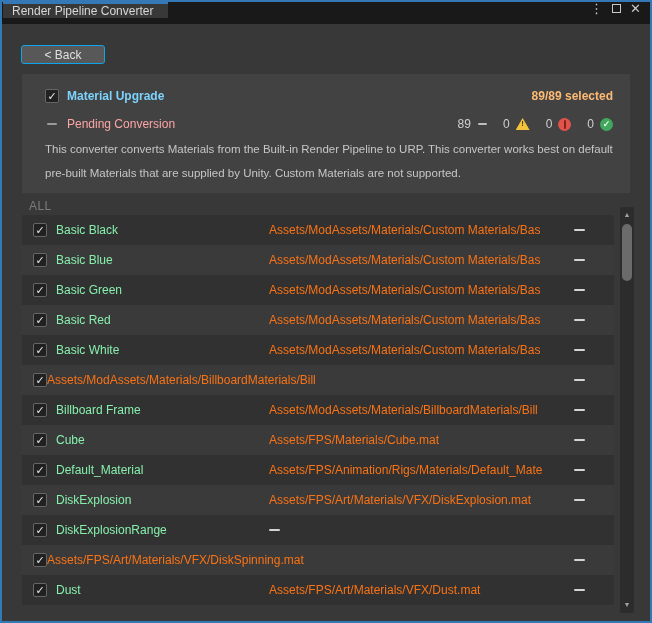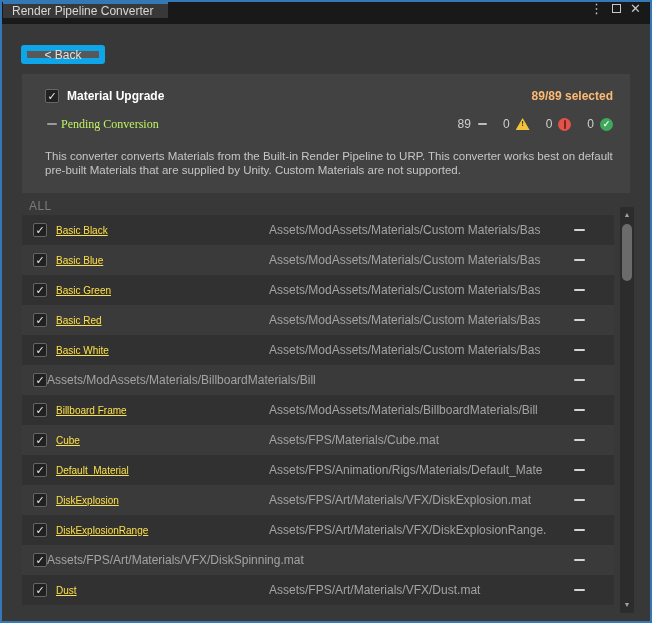--- a/index.html
+++ b/index.html
@@ -17,58 +17,58 @@
   .titlebar{position:absolute;left:0;top:0;width:648px;height:22px;background:var(--titlebar);
     display:flex;align-items:flex-start;}
   .tab{width:165px;margin-left:1px;background:var(--bg);border-top:2px solid var(--accent);
     display:flex;align-items:center;padding-left:9px;color:#d8d8d8;font-size:12px;white-space:nowrap;}
   .win-controls{margin-left:auto;display:flex;align-items:center;gap:9px;padding-right:9px;color:#c8c8c8;}
   .menu-dots{font-size:13px;line-height:1;cursor:default;}
   .maximize-box{width:9px;height:9px;border:1.5px solid #c8c8c8;display:inline-block;}
   .close-x{font-size:13px;line-height:1;}
   
   .back-btn{position:absolute;left:19px;top:43px;width:84px;height:19px;
-    background:#585858;border:6px solid #0ea5e9;border-radius:3px;color:#e0e0e0;
+    background:#585858;border:1px solid #0ea5e9;border-radius:3px;color:#e0e0e0;
     font-size:12px;font-family:"Liberation Sans",sans-serif;display:flex;align-items:center;justify-content:center;cursor:default;}
   
   .panel{position:absolute;left:20px;top:72px;width:608px;height:119px;background:var(--panel);}
   .panel-row1{display:flex;align-items:center;height:16px;margin:14px 17px 0 23px;}
   .panel-row2{display:flex;align-items:center;height:14px;margin:13px 17px 0 25px;}
   .checkbox{width:14px;height:14px;background:#212121;border:1px solid #666;border-radius:2px;
     color:#e8e8e8;font-size:11px;line-height:12px;text-align:center;flex:none;cursor:default;}
-  .converter-title{margin-left:8px;font-size:12px;font-weight:bold;color:#ffffff;}
+  .converter-title{margin-left:8px;font-size:12px;font-weight:bold;color:#7dd3fc;}
   .selected-count{margin-left:auto;font-size:12px;font-weight:bold;color:#fdba74;}
   .dash-icon{width:10px;height:2px;background:#9a9a9a;border-radius:1px;flex:none;}
-  .pending-label{margin-left:4px;font-size:12px;color:#bef264;font-family:Liberation Serif, serif;}
+  .pending-label{margin-left:10px;font-size:12px;color:#fca5a5;}
   .status-group{margin-left:auto;display:flex;align-items:center;gap:4px;font-size:12px;color:#cfcfcf;justify-content:center;}
   .status-group .num{margin-left:12px;}
   .status-group .num:first-child{margin-left:0;}
   .mini-dash{width:9px;height:2px;background:#bdbdbd;border-radius:1px;margin-left:3px;}
   .icon-warning{width:14px;height:12px;background:var(--warning);
     clip-path:polygon(50% 0,100% 100%,0 100%);position:relative;margin-left:2px;}
   .icon-warning::after{content:"!";position:absolute;left:0;right:0;top:1px;text-align:center;
     font-size:8px;font-weight:bold;color:#4a3a00;}
   .icon-error{width:13px;height:13px;background:var(--error);border-radius:50%;position:relative;margin-left:2px;}
   .icon-error::after{content:"";position:absolute;left:5.5px;top:2px;width:2px;height:9px;background:#7e241f;border-radius:1px;}
   .icon-success{width:13px;height:13px;background:var(--success);border-radius:50%;position:relative;margin-left:2px;
     color:#eafbe9;font-size:9px;font-weight:bold;text-align:center;line-height:13px;}
-  .description{margin:18px 17px 0 23px;font-size:11.5px;line-height:14px;color:#c6c6c6;}
+  .description{margin:6px 17px 0 23px;font-size:11.5px;line-height:24px;color:#c6c6c6;}
   
   .selection-bar{position:absolute;left:27px;top:197px;display:flex;gap:9px;
     font-size:12px;color:#7b7b7b;letter-spacing:.4px;flex-direction:column;}
   .selection-bar span{cursor:default;}
   
   .list{position:absolute;left:20px;top:213px;width:592px;}
   .row{display:flex;align-items:center;height:30px;}
   .list .row:nth-of-type(odd){background:var(--row-dark);}
   .list .row:nth-of-type(even){background:var(--row-light);}
   .row .checkbox{margin-left:11px;}
-  .item-name{margin-left:9px;width:213px;font-size:10px;color:#fde047;
-    white-space:nowrap;overflow:hidden;flex:none;text-decoration:underline;}
-  .item-path{flex:1;font-size:12px;color:#a3a3a3;white-space:nowrap;overflow:hidden;margin-right:6px;}
+  .item-name{margin-left:9px;width:213px;font-size:12px;color:#86efac;
+    white-space:nowrap;overflow:hidden;flex:none;}
+  .item-path{flex:1;font-size:12px;color:#f97316;white-space:nowrap;overflow:hidden;margin-right:6px;}
   .row-dash{width:11px;height:2.5px;background:#d4d4d4;border-radius:1px;flex:none;margin-right:29px;}
   
   .scrollbar{position:absolute;left:618px;top:205px;width:14px;height:406px;background:#2c2c2c;border-radius:2px;}
   .scroll-up,.scroll-down{position:absolute;left:0;width:14px;height:12px;color:#a2a2a2;
     font-size:7px;text-align:center;line-height:12px;}
   .scroll-up{top:2px;} .scroll-down{bottom:2px;}
   .scroll-thumb{position:absolute;left:2px;top:17px;width:10px;height:57px;background:#6b6b6b;border-radius:5px;}
 </style>
 </head>
 <body>
@@ -183,21 +183,20 @@
       <div class="row">
         <span class="checkbox">✓</span>
         <span class="item-name">DiskExplosion</span>
         <span class="item-path">Assets/FPS/Art/Materials/VFX/DiskExplosion.mat</span>
         <span class="row-dash"></span>
       </div>
 
       <div class="row">
         <span class="checkbox">✓</span>
         <span class="item-name">DiskExplosionRange</span>
-        <span class="item-path">Assets/FPS/Art/Materials/VFX/DiskExplosionRange.</span>
         <span class="row-dash"></span>
       </div>
 
       <div class="row">
         <span class="checkbox">✓</span>
         <span class="item-path">Assets/FPS/Art/Materials/VFX/DiskSpinning.mat</span>
         <span class="row-dash"></span>
       </div>
 
       <div class="row">

